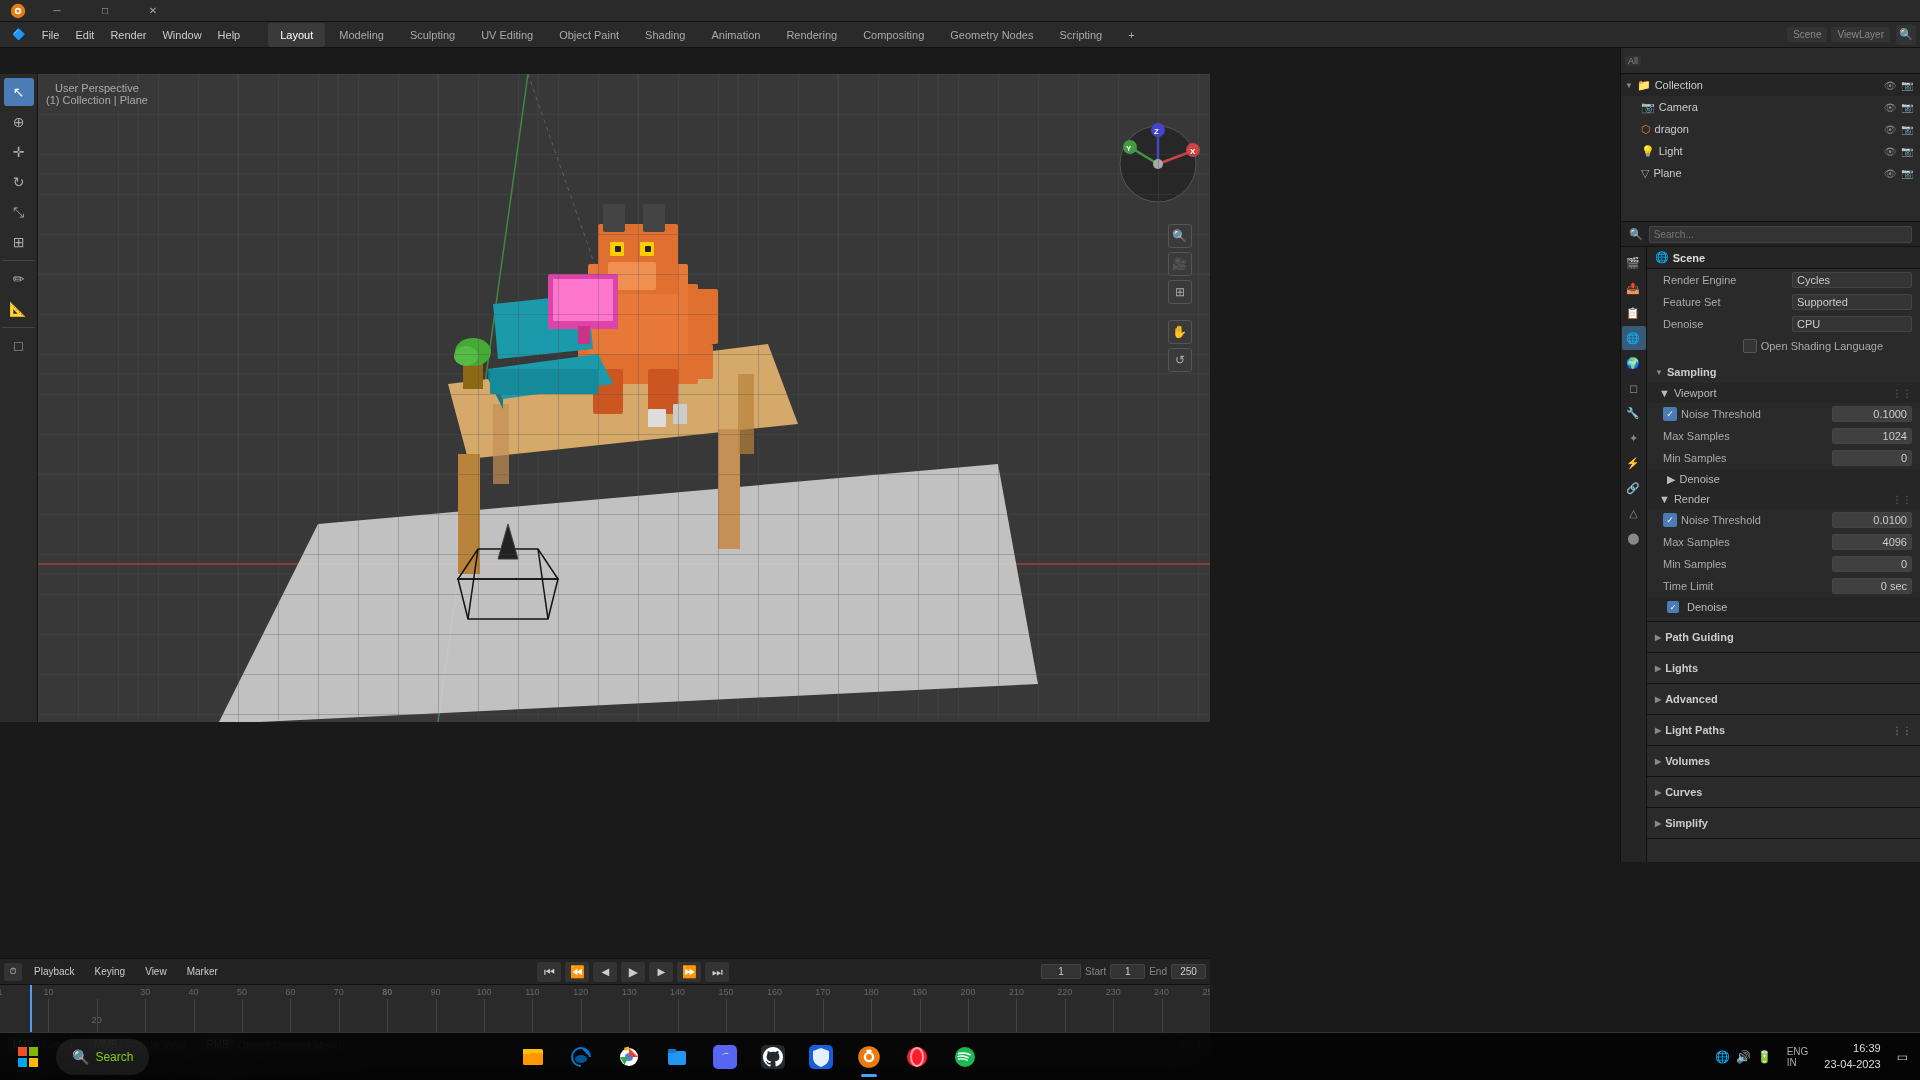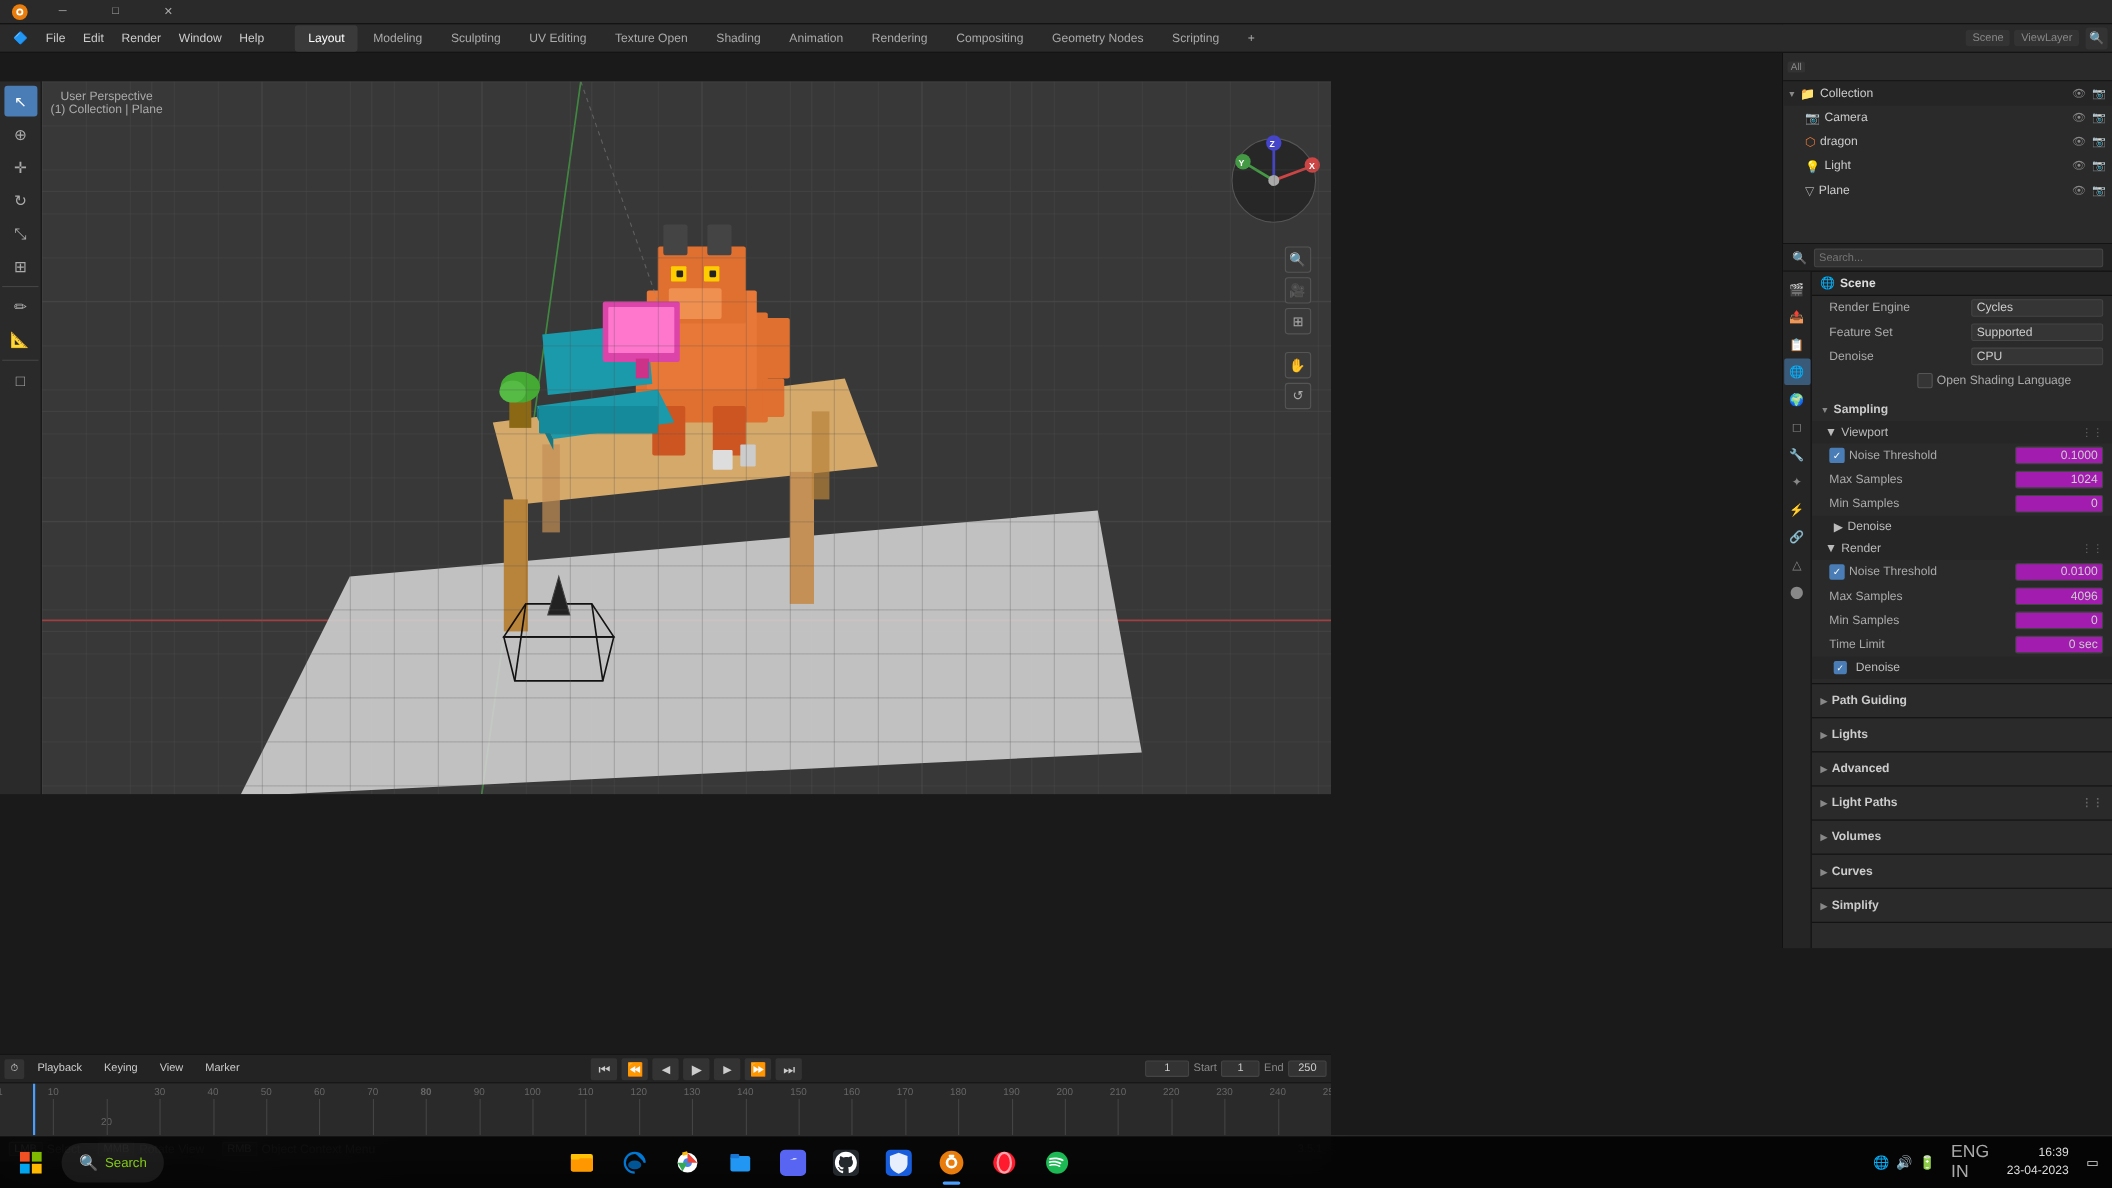--- a/index.html
+++ b/index.html
@@ -322,21 +322,21 @@
       gap: 4px;
     }
     .prop-label {
       flex: 1;
       font-size: 11px;
       color: #aaa;
     }
     .prop-value {
       font-size: 11px;
       color: #ccc;
-      background: #a21caf;
+      background: #404040;
       border: 1px solid #444;
       border-radius: 2px;
       padding: 1px 4px;
       min-width: 80px;
       text-align: right;
     }
     .prop-dropdown {
       font-size: 11px;
       color: #ccc;
       background: #353535;
@@ -620,21 +620,21 @@
   <div class="menu-item">File</div>
   <div class="menu-item">Edit</div>
   <div class="menu-item">Render</div>
   <div class="menu-item">Window</div>
   <div class="menu-item">Help</div>
   <div style="margin-left: 20px; display:flex; gap:2px; align-items:center;">
     <div class="workspace-tab active">Layout</div>
     <div class="workspace-tab">Modeling</div>
     <div class="workspace-tab">Sculpting</div>
     <div class="workspace-tab">UV Editing</div>
-    <div class="workspace-tab">Texture Open</div>
+    <div class="workspace-tab">Object Paint</div>
     <div class="workspace-tab">Shading</div>
     <div class="workspace-tab">Animation</div>
     <div class="workspace-tab">Rendering</div>
     <div class="workspace-tab">Compositing</div>
     <div class="workspace-tab">Geometry Nodes</div>
     <div class="workspace-tab">Scripting</div>
     <div class="workspace-tab">+</div>
   </div>
   <div style="margin-left:auto; display:flex; align-items:center; gap:6px;">
     <div style="display:flex; gap:4px; align-items:center;">
@@ -1268,20 +1268,20 @@
       </svg>
     </div>
   </div>
 
   <div class="taskbar-system">
     <div style="display:flex;gap:6px;padding:0 6px;">
       <div style="font-size:12px;cursor:pointer;color:#ddd;">🌐</div>
       <div style="font-size:12px;cursor:pointer;color:#ddd;">🔊</div>
       <div style="font-size:12px;cursor:pointer;color:#ddd;">🔋</div>
     </div>
-    <div style="font-size:16px;color:#aaa;padding:0 4px;cursor:pointer;">ENG<br style="line-height:1;">IN</div>
+    <div style="font-size:10px;color:#aaa;padding:0 4px;cursor:pointer;">ENG<br style="line-height:1;">IN</div>
     <div class="taskbar-clock">
       <div>16:39</div>
       <div>23-04-2023</div>
     </div>
     <div style="font-size:12px;cursor:pointer;color:#ddd;padding:0 4px;">▭</div>
   </div>
 </div>
 
 </body></html>

